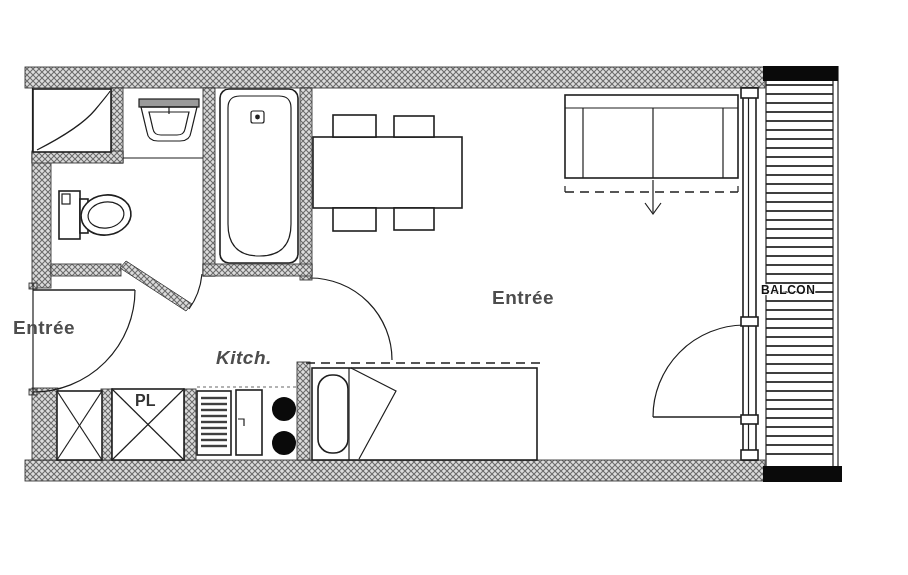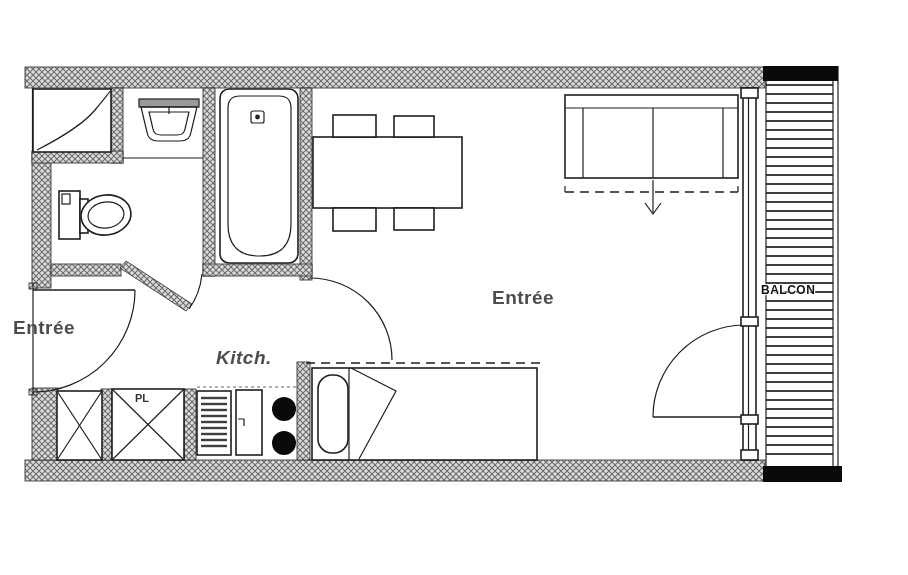--- a/index.html
+++ b/index.html
@@ -17,21 +17,21 @@
   .dash{fill:none;stroke:var(--line);stroke-width:1.6;stroke-dasharray:9 6;}
   .lightdash{fill:none;stroke:#9a9a9a;stroke-width:1.4;stroke-dasharray:3 3;}
   .black{fill:#0a0a0a;stroke:none;}
   .slat{stroke:var(--slat);stroke-width:2;}
   .stripe{stroke:#3f3f3f;stroke-width:2.4;}
   .room-label{position:absolute;font-weight:bold;color:var(--label-text);font-size:19px;
               letter-spacing:0.5px;white-space:nowrap;}
   .lbl-entrance{left:13px;top:305px;margin-top:12px;}
   .lbl-kitchen{left:216px;top:347px;font-style:italic;}
   .lbl-living{left:492px;top:287px;}
-  .lbl-closet{left:135px;top:392px;font-size:11px;letter-spacing:0;color:#333;}
+  .lbl-closet{left:135px;top:392px;font-size:16px;letter-spacing:0;color:#333;}
   .lbl-balcony{left:761px;top:283px;width:80px;text-align:left;font-size:12px;font-weight:bold;
                letter-spacing:0.5px;color:var(--balcony-label-text);
                text-shadow:0 0 2px #fff,0 0 2px #fff,1px 1px 0 #fff,-1px -1px 0 #fff;}
 </style>
 </head>
 <body>
 
 <div id="plan">
   <svg width="908" height="575" viewBox="0 0 908 575">
     <defs>

